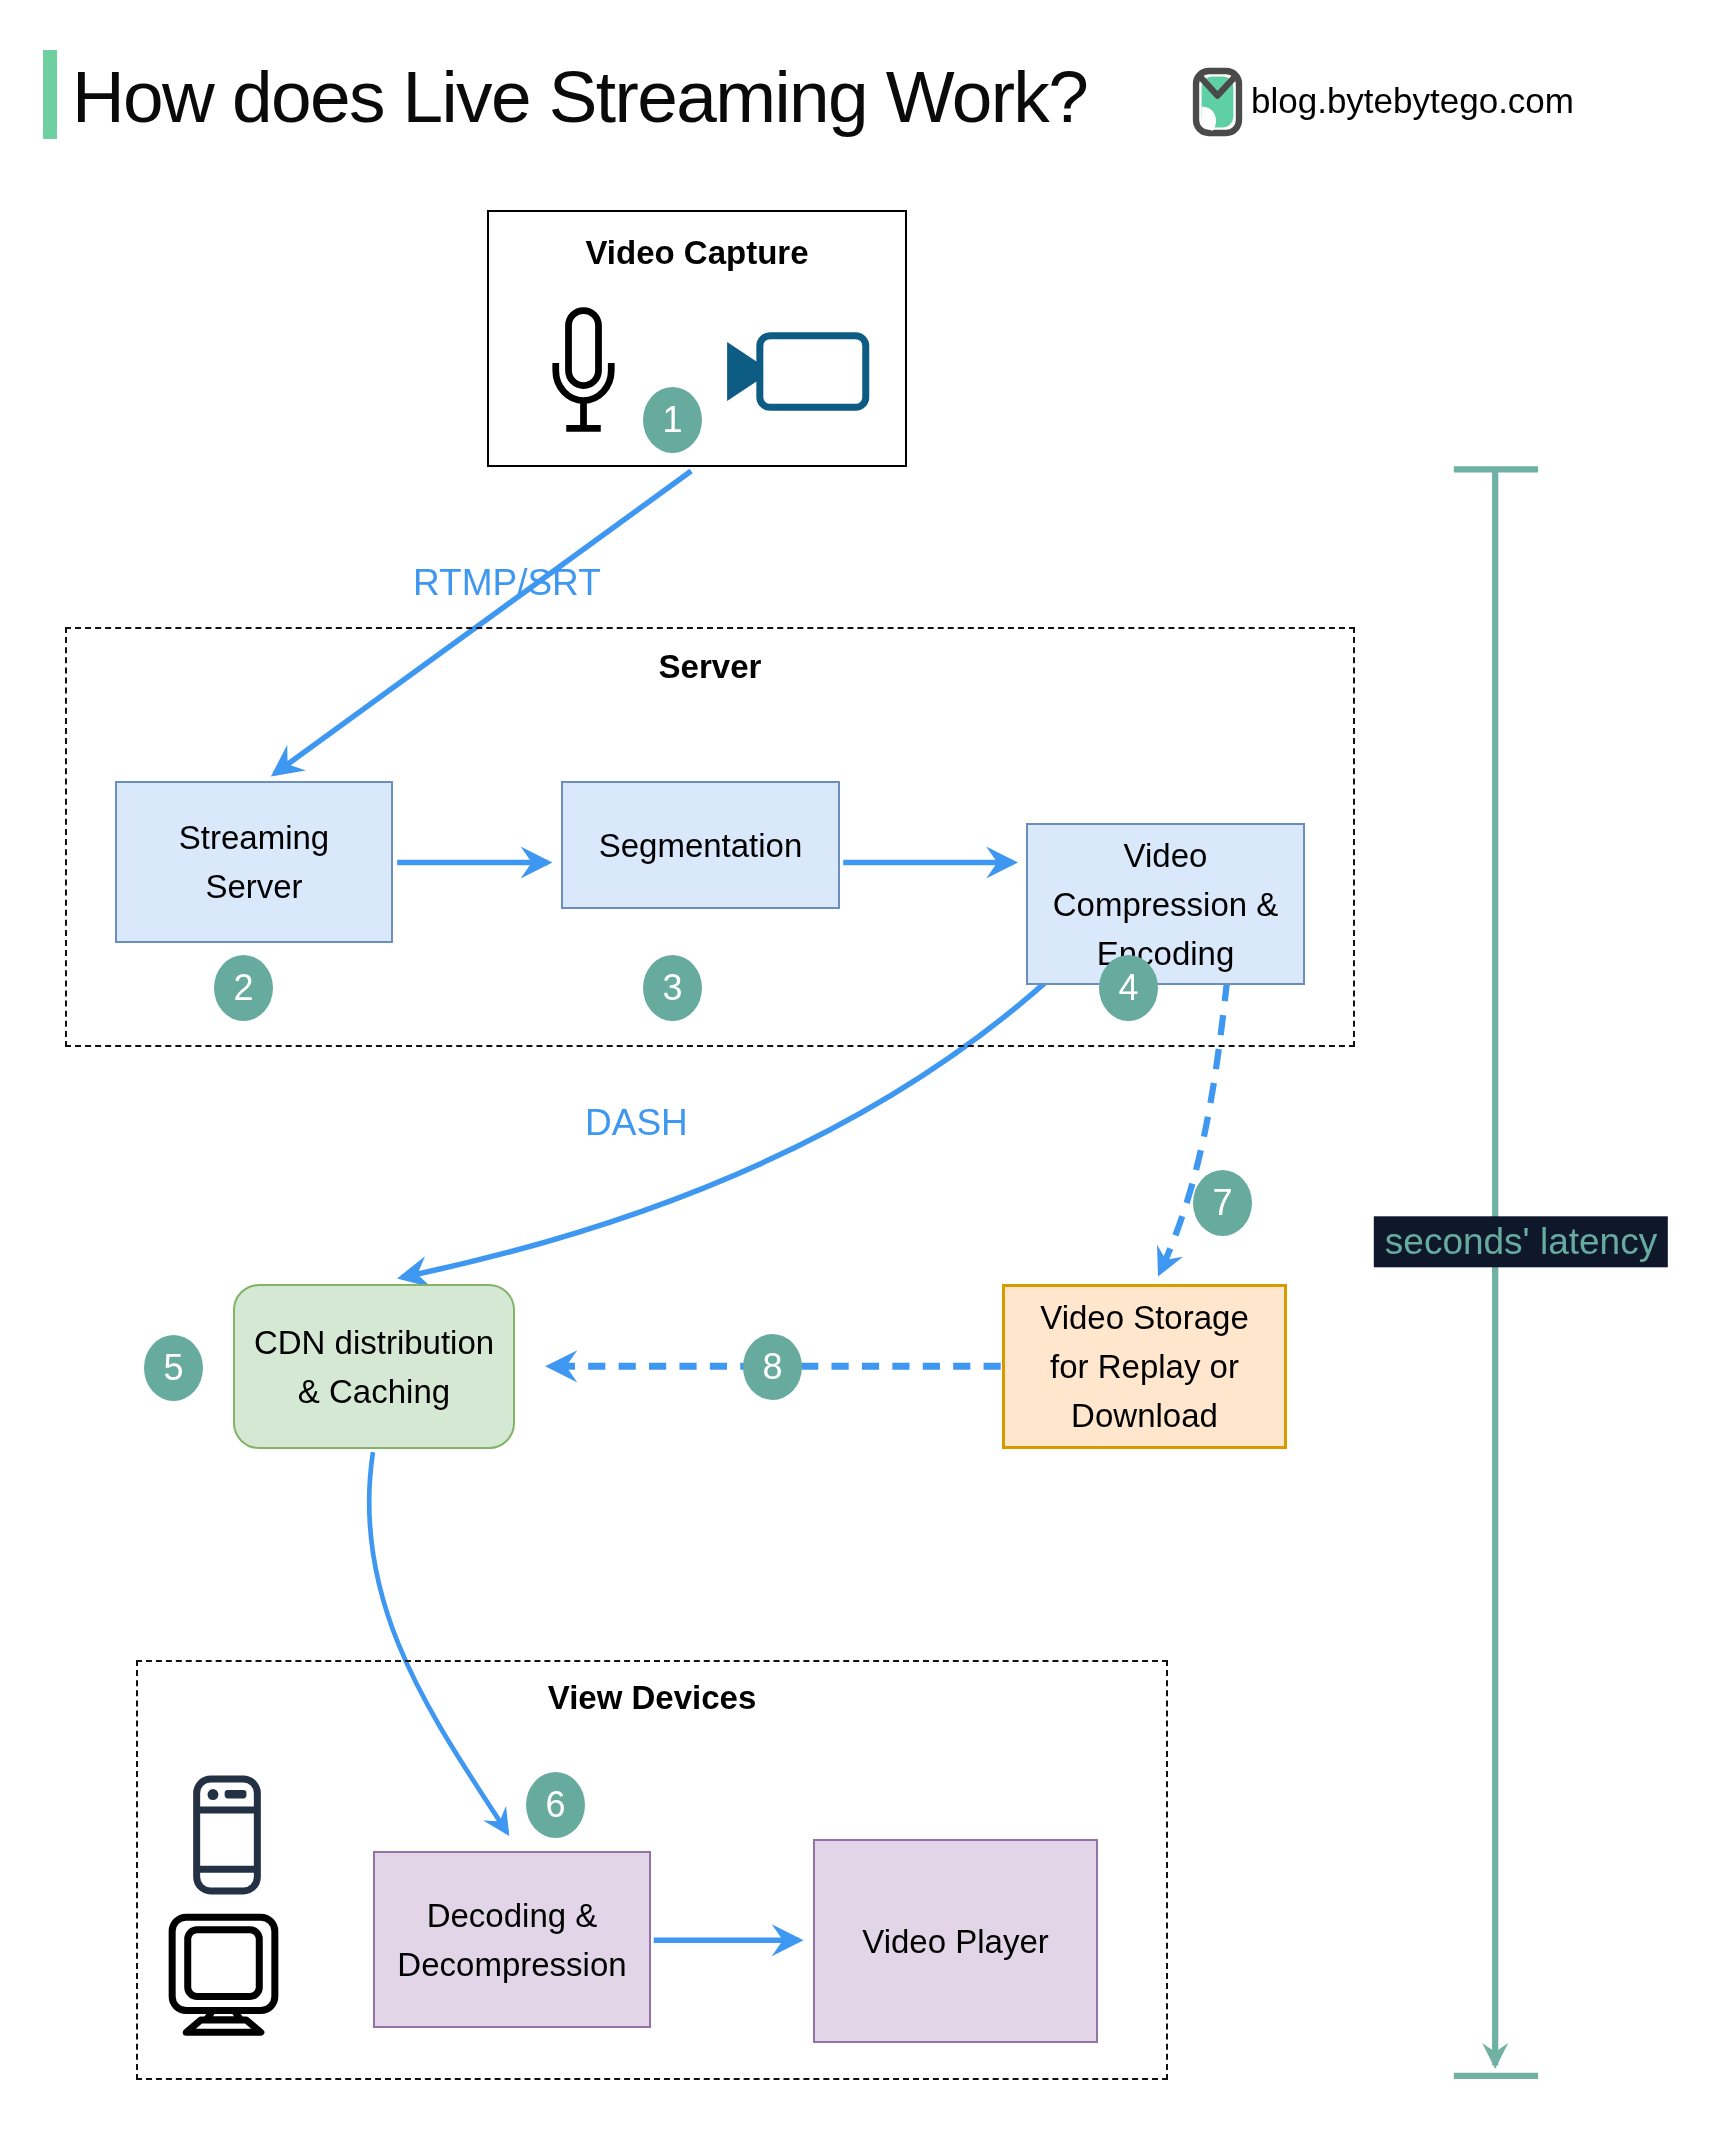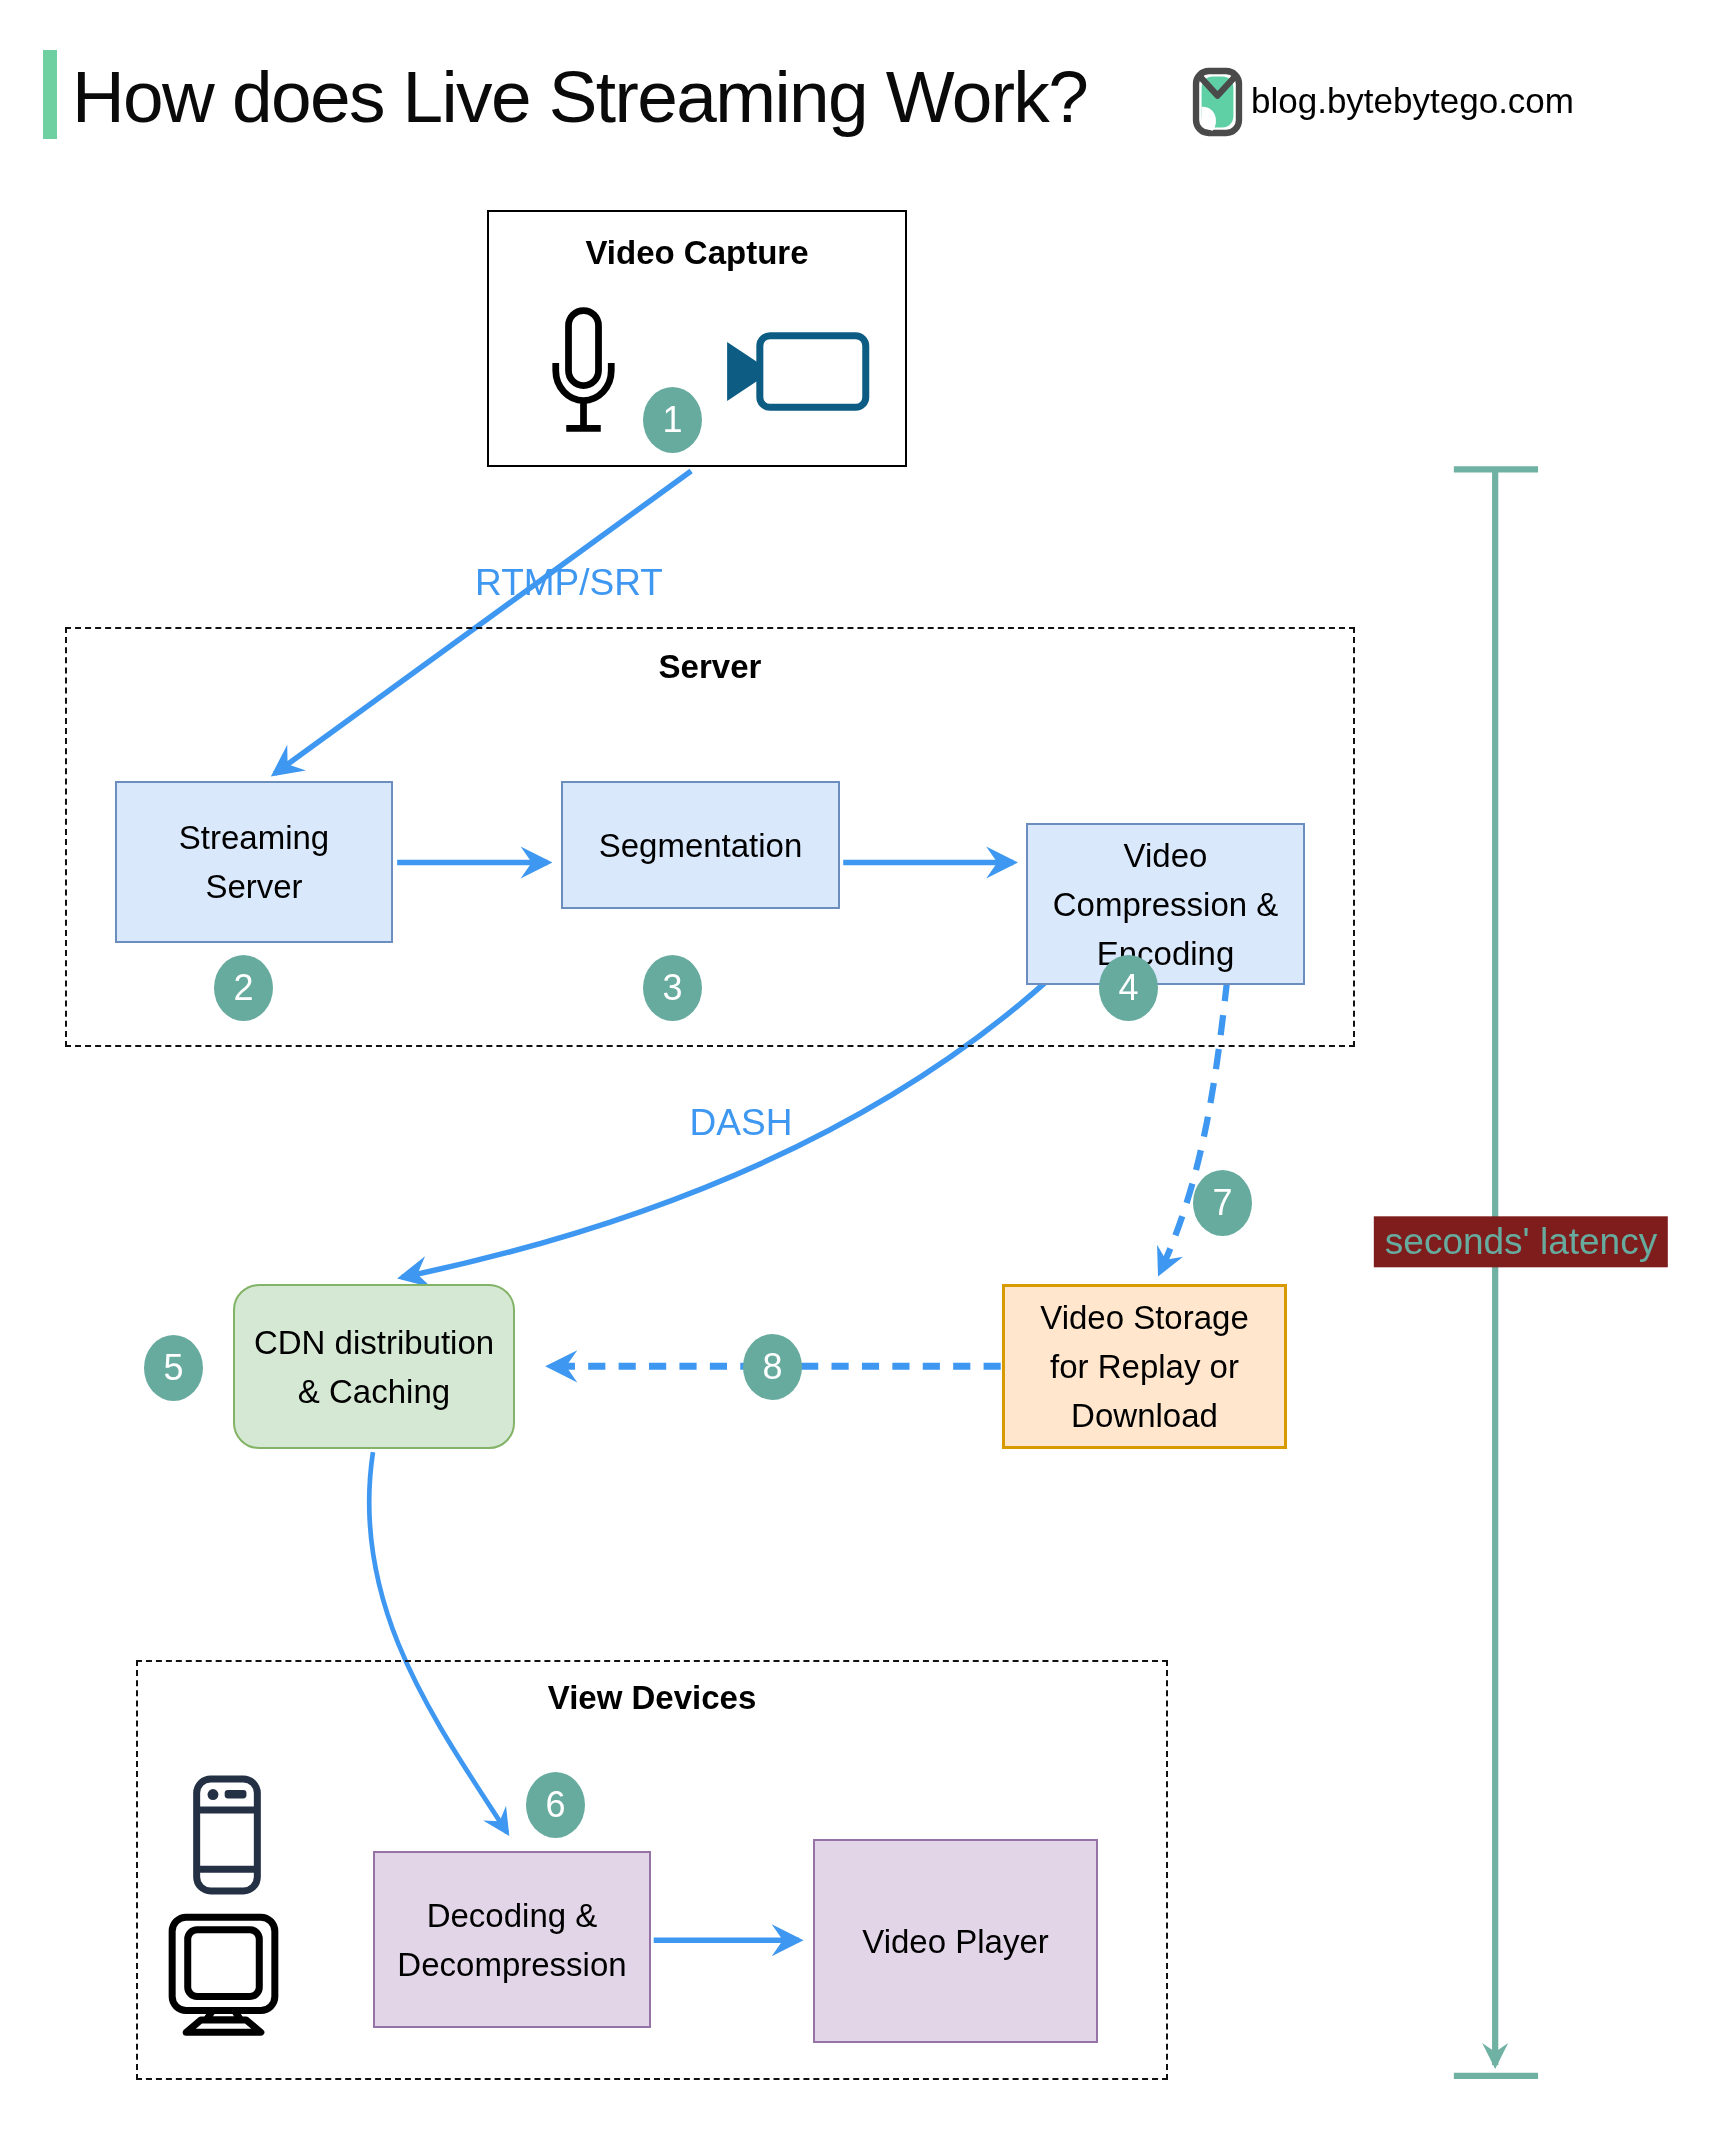--- a/index.html
+++ b/index.html
@@ -24,23 +24,23 @@
     font-size:33px;line-height:49px;color:#000;z-index:3;}
   .node-plain{background:#fff;border:2.3px solid #000;justify-content:flex-start;padding-top:15.6px;font-weight:700;}
   .node-blue{background:#dae8fc;border:2.3px solid #6c8ebf;}
   .node-green{background:#d5e8d4;border:2.3px solid #82b366;}
   .node-orange{background:#ffe6cc;border:3.1px solid #d79b00;}
   .node-purple{background:#e1d5e7;border:2.3px solid #9673a6;}
   
   .step{position:absolute;width:59px;height:66px;border-radius:50%;background:#67ab9f;
     color:#fff;font-size:36px;display:flex;align-items:center;justify-content:center;z-index:5;}
   
-  .edge-label{position:absolute;color:#3e97f0;font-size:37px;line-height:50px;text-align:center;z-index:4;white-space:nowrap;}
+  .edge-label{position:absolute;color:#3e97f0;font-size:37px;line-height:50px;text-align:left;z-index:4;white-space:nowrap;}
   .latency-label{position:absolute;left:1521px;top:1242px;transform:translate(-50%,-50%);
-    color:#67ab9f;font-size:37px;background:#7f1d1d;padding:4.7px 11px;z-index:4;white-space:nowrap;}
+    color:#67ab9f;font-size:37px;background:#0f172a;padding:4.7px 11px;z-index:4;white-space:nowrap;}
   
   .icon{position:absolute;z-index:4;}
 </style>
 </head>
 <body>
 
 <div id="canvas">
 
   <div class="accent-bar"></div>
   <div class="page-title">How does Live Streaming Work?</div>

